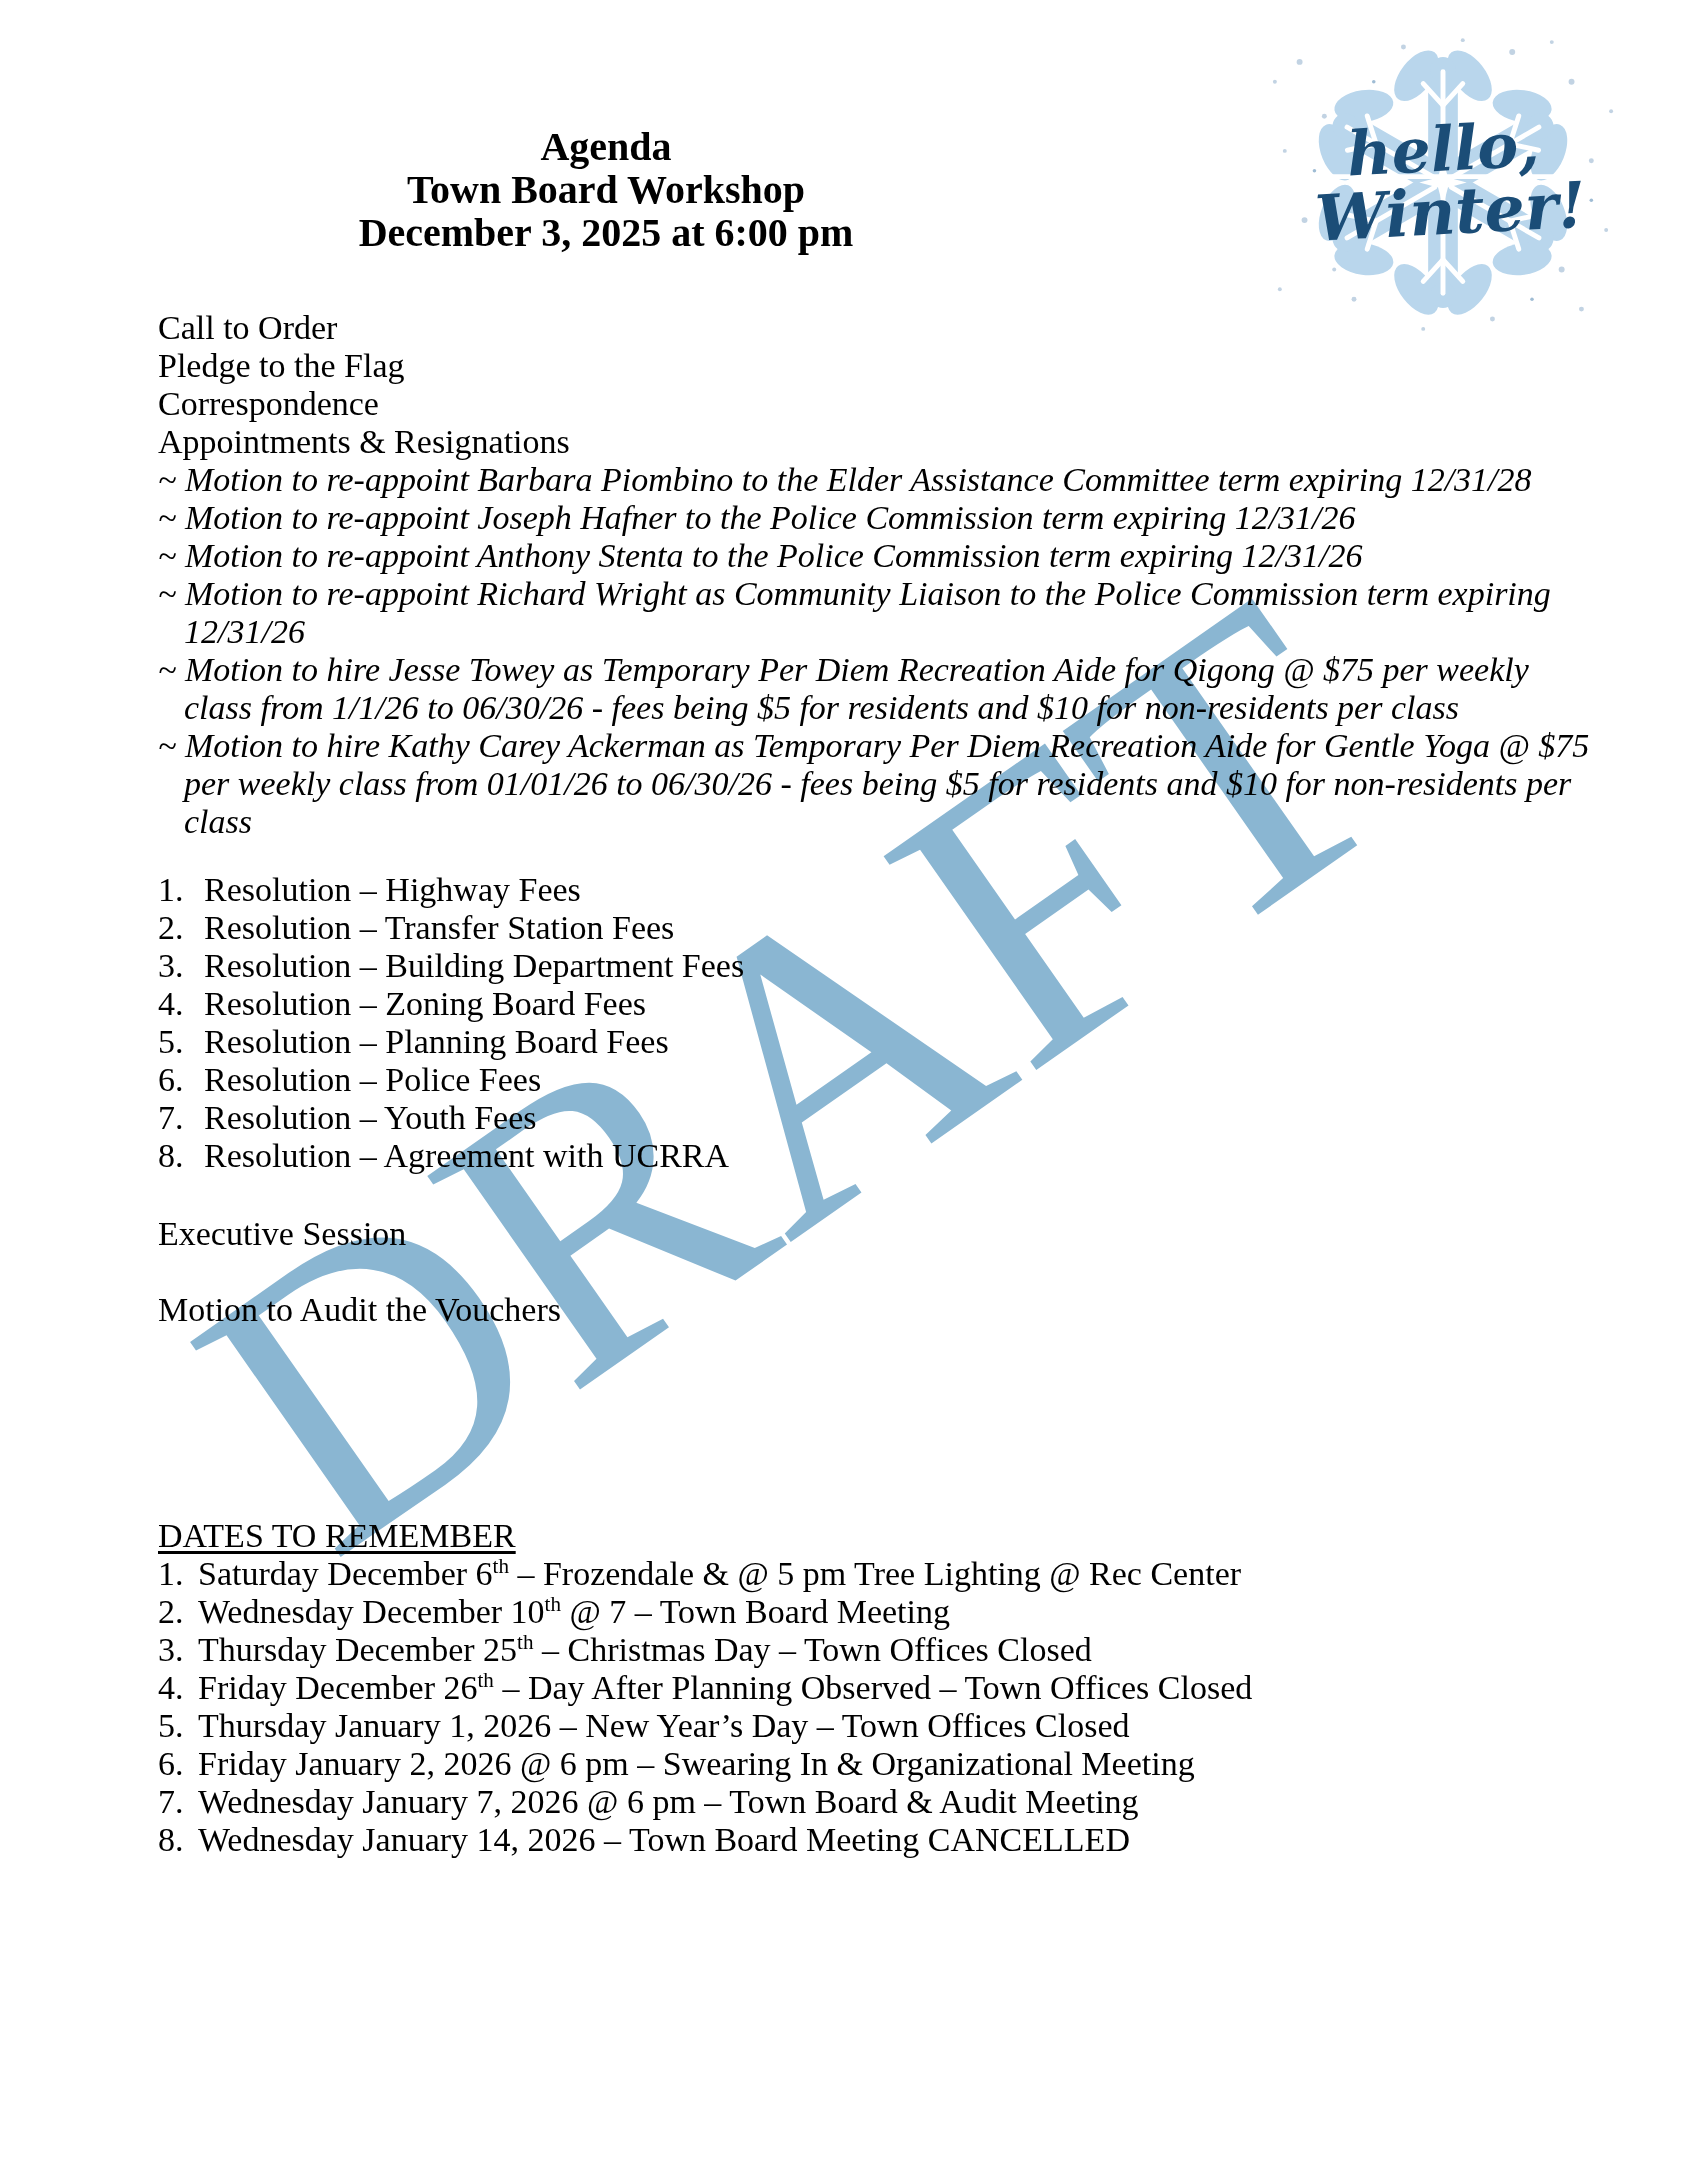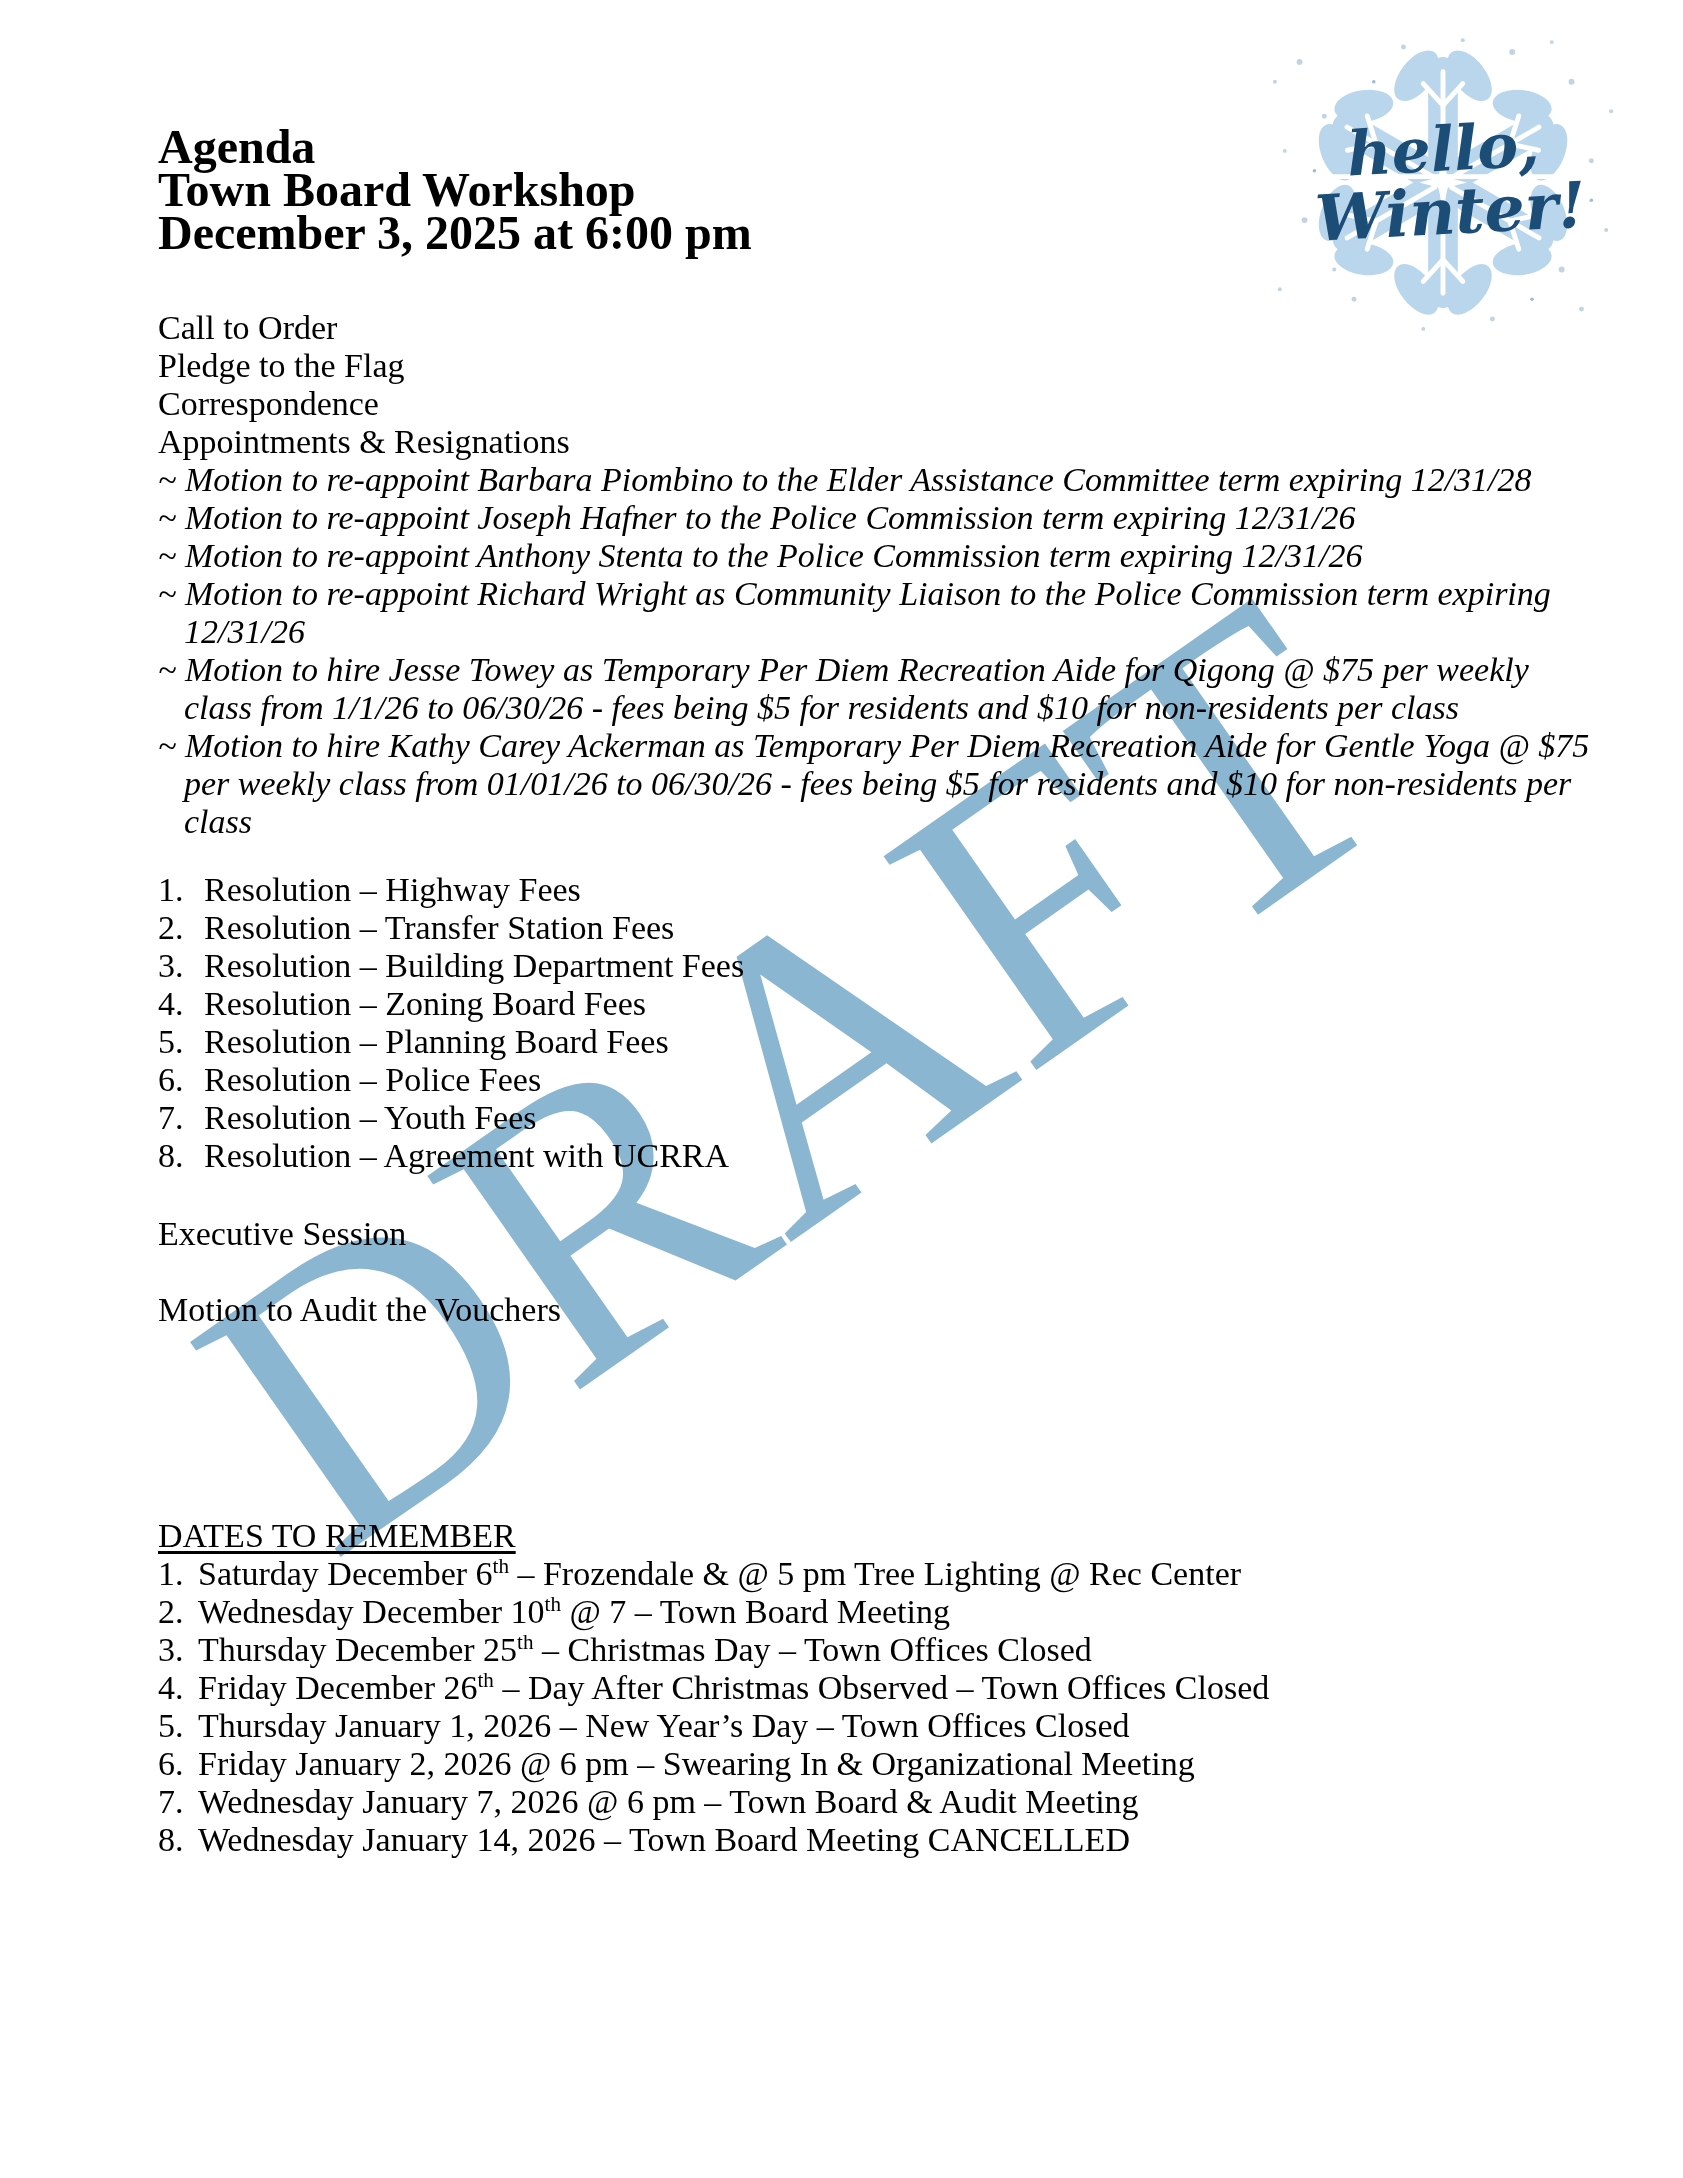--- a/index.html
+++ b/index.html
@@ -27,23 +27,23 @@
     z-index: 0;
     white-space: nowrap;
     pointer-events: none;
   }
   .content { position: relative; z-index: 1; }
   .title-block {
     position: absolute;
     left: 158px;
     top: 125px;
     width: 896px;
-    text-align: left;
+    text-align: center;
     font-weight: bold;
-    font-size: 48px;
+    font-size: 40px;
     line-height: 43px;
   }
   .snowflake-wrap {
     position: absolute;
     left: 1265px;
     top: 22px;
     width: 356px;
     height: 327px;
   }
   .body-flow {
@@ -274,21 +274,21 @@
       <div class="row">
           <span class="date-num">2.</span>
           <span><span>Wednesday December 10</span><sup>th</sup><span> @ 7 – Town Board Meeting</span></span>
         </div>
       <div class="row">
           <span class="date-num">3.</span>
           <span><span>Thursday December 25</span><sup>th</sup><span> – Christmas Day – Town Offices Closed</span></span>
         </div>
       <div class="row">
           <span class="date-num">4.</span>
-          <span><span>Friday December 26</span><sup>th</sup><span> – Day After Christmas Observed – Town Offices Closed</span></span>
+          <span><span>Friday December 26</span><sup>th</sup><span> – Day After Planning Observed – Town Offices Closed</span></span>
         </div>
       <div class="row">
           <span class="date-num">5.</span>
           <span><span>Thursday January 1, 2026 – New Year’s Day – Town Offices Closed</span><sup></sup><span></span></span>
         </div>
       <div class="row">
           <span class="date-num">6.</span>
           <span><span>Friday January 2, 2026 @ 6 pm – Swearing In &amp; Organizational Meeting</span><sup></sup><span></span></span>
         </div>
       <div class="row">

